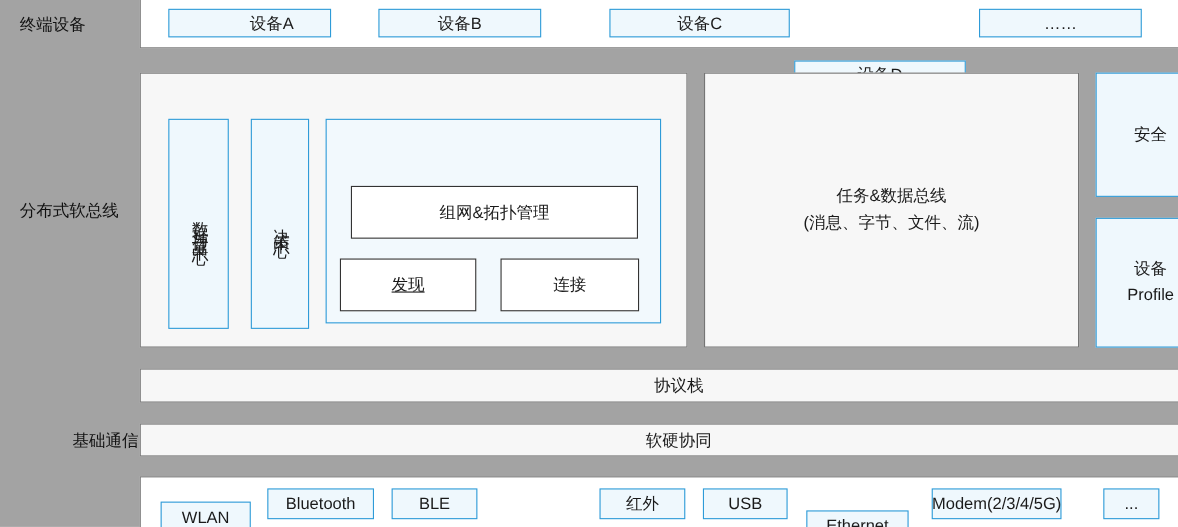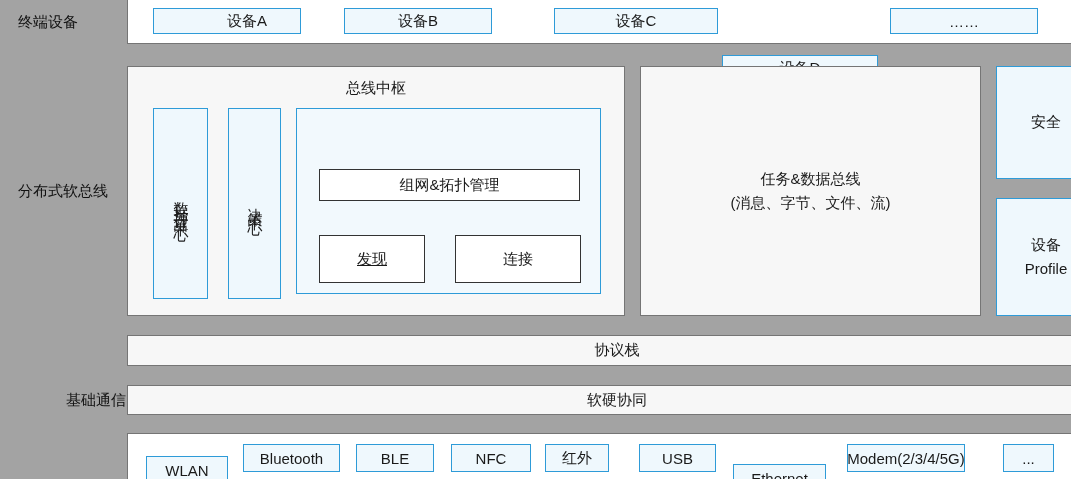--- a/index.html
+++ b/index.html
@@ -44,33 +44,32 @@
 
   <div class="frame" style="left:127px;top:-2px;width:980px;height:46px;">
     <div class="blue-box" style="left:25px;top:9px;width:148px;height:26px;padding-left:40px;">设备A</div>
     <div class="blue-box" style="left:216px;top:9px;width:148px;height:26px;">设备B</div>
     <div class="blue-box" style="left:406px;top:9px;width:164px;height:26px;margin-left:20px;">设备C</div>
     <div class="blue-box" style="left:594px;top:9px;width:156px;height:26px;margin-top:47px;">设备D</div>
     <div class="blue-box" style="left:762px;top:9px;width:148px;height:26px;">……</div>
   </div>
 
   <div class="frame gray-fill" style="left:127px;top:66px;width:498px;height:250px;">
-    <div class="center-title" style="top:12px;">总线中枢</div>
 
     <div class="blue-box" style="left:25px;top:41px;width:55px;height:191px;">
       <span class="v-text">数据与计算中心</span>
     </div>
 
     <div class="blue-box" style="left:100px;top:41px;width:53px;height:191px;">
       <span class="v-text">决策中心</span>
     </div>
 
     <div class="blue-box" style="left:168px;top:41px;width:305px;height:186px;background:#f2f9fd;">
-      <div class="white-box" style="left:22px;top:60px;width:261px;height:32px;">组网&amp;拓扑管理</div>
-      <div class="white-box" style="left:22px;top:126px;width:106px;height:48px;text-decoration:underline;">发现</div>
+      <div class="white-box" style="left:22px;top:60px;width:261px;height:48px;">组网&amp;拓扑管理</div>
+      <div class="white-box" style="left:12px;top:126px;width:124px;height:48px;text-decoration:underline;">发现</div>
       <div class="white-box" style="left:158px;top:126px;width:126px;height:48px;">连接</div>
     </div>
   </div>
 
   <div class="frame gray-fill task-lines" style="left:640px;top:66px;width:341px;height:250px;text-align:right;">
     <div>任务&amp;数据总线</div>
     <div>(消息、字节、文件、流)</div>
   </div>
 
   <div class="blue-box" style="left:996px;top:66px;width:100px;height:113px;">安全</div>
@@ -78,21 +77,20 @@
 Profile</div>
 
   <div class="bar" style="top:335px;height:31px;">协议栈</div>
 
   <div class="bar" style="top:385px;height:30px;">软硬协同</div>
 
   <div class="frame" style="left:127px;top:433px;width:980px;height:60px;">
     <div class="blue-box" style="left:18px;top:10px;width:82px;height:28px;margin-top:12px;">WLAN</div>
     <div class="blue-box" style="left:115px;top:10px;width:97px;height:28px;">Bluetooth</div>
     <div class="blue-box" style="left:228px;top:10px;width:78px;height:28px;">BLE</div>
-    <div class="blue-box" style="left:323px;top:10px;width:80px;height:28px;">NFC</div>
-    <div class="blue-box" style="left:417px;top:10px;width:64px;height:28px;">红外</div>
+    <div class="blue-box" style="left:417px;top:10px;width:78px;height:28px;">红外</div>
     <div class="blue-box" style="left:511px;top:10px;width:77px;height:28px;">USB</div>
     <div class="blue-box" style="left:605px;top:10px;width:93px;height:28px;margin-top:20px;">Ethernet</div>
     <div class="blue-box" style="left:719px;top:10px;width:118px;height:28px;">Modem(2/3/4/5G)</div>
     <div class="blue-box" style="left:875px;top:10px;width:51px;height:28px;">...</div>
   </div>
 
 </div>
 
 </body></html>

